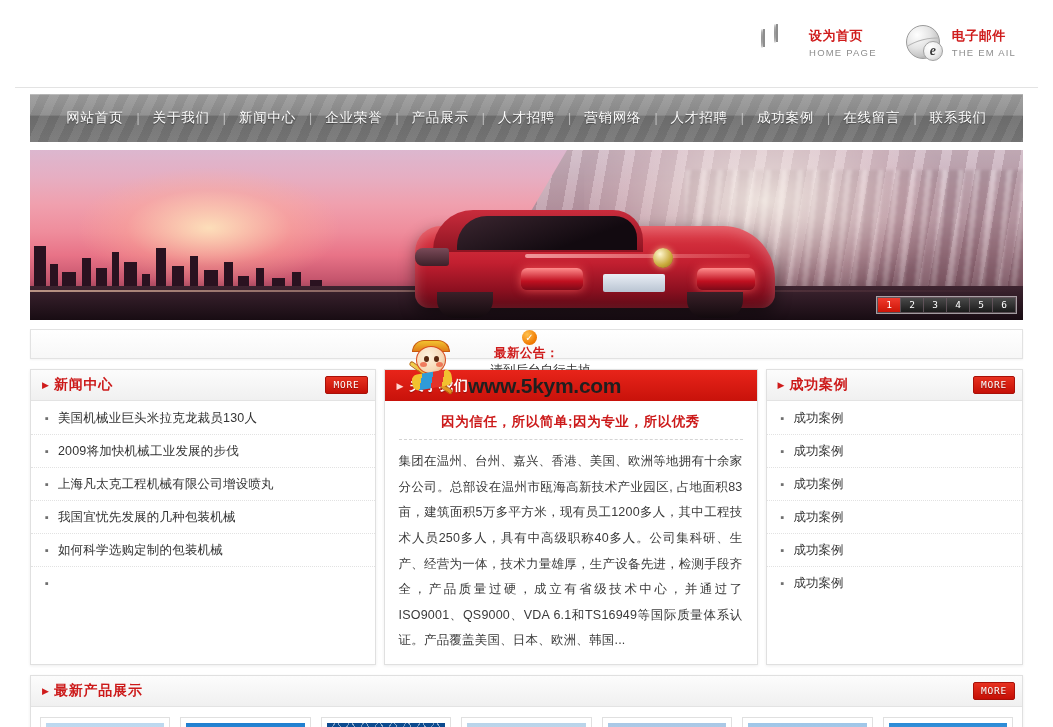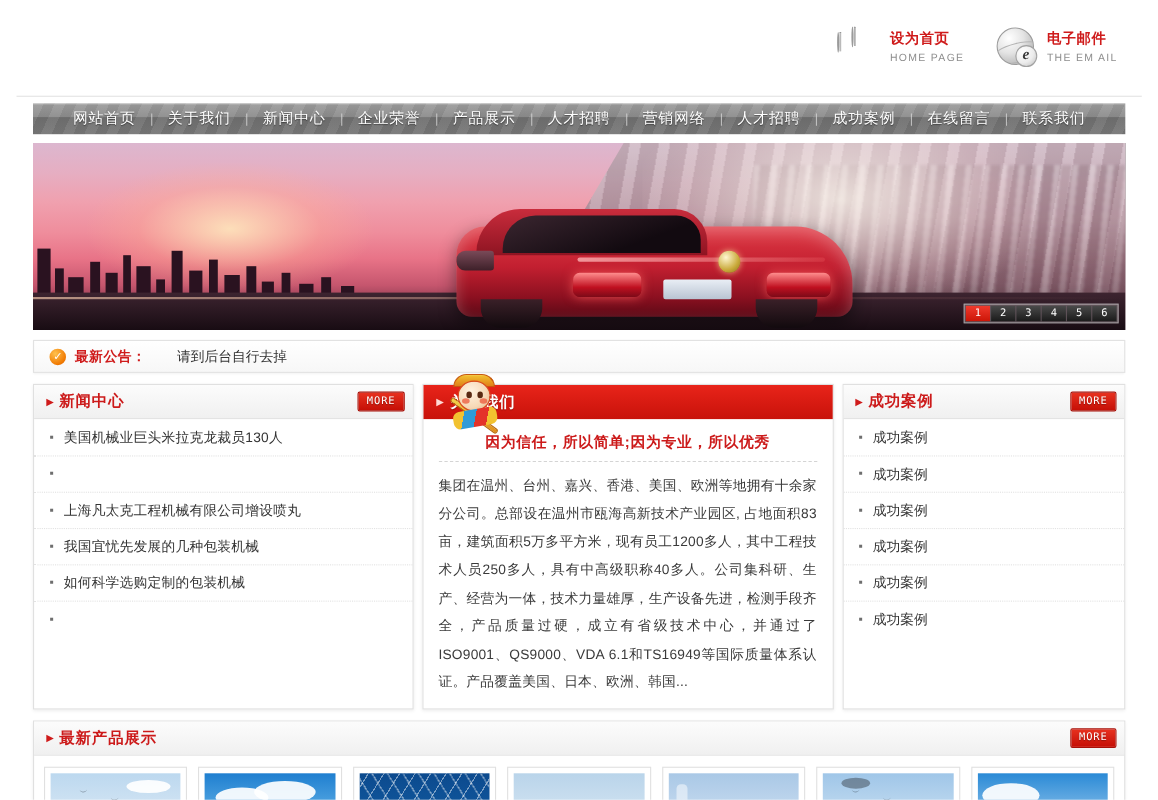--- a/index.html
+++ b/index.html
@@ -128,21 +128,21 @@
   .ico-folder .lines {
     position: absolute; left: 8px; top: 11px;
     width: 18px; height: 12px;
     background: repeating-linear-gradient(to bottom,#8a8a8a 0 1px,transparent 1px 3px);
     transform: skewY(-6deg);
   }
 
   
   .nav {
     position: relative;
-    height: 28px;
+    height: 48px;
     margin: 6px 15px 0 15px;
     background:
       repeating-linear-gradient(115deg, rgba(255,255,255,.055) 0 9px, rgba(0,0,0,.04) 9px 18px),
       linear-gradient(to bottom,#9d9d9d 0%,#8c8c8c 44%,#6f6f6f 46%,#777 100%);
     display: flex; align-items: center; justify-content: center;
     box-shadow: inset 0 1px 0 rgba(255,255,255,.28);
   }
   .nav-list { display: flex; align-items: center; }
   .nav-item {
     color: #ffffff; font-size: 13.5px; letter-spacing: .8px;
@@ -281,20 +281,21 @@
 
   
   .notice {
     position: relative;
     margin: 9px 15px 0 15px;
     height: 30px;
     border: 1px solid #e2e2e2;
     background: linear-gradient(to bottom,#ffffff,#f7f7f7);
     display: flex; align-items: center;
     box-shadow: 0 1px 2px rgba(0,0,0,.05);
+    flex-direction: column;
   }
   .notice-ico {
     width: 15px; height: 15px; border-radius: 50%; margin: 0 8px 0 14px;
     background: radial-gradient(circle at 35% 30%, #ffc14d, #f07800 70%, #cc5a00);
     position: relative; flex: 0 0 15px;
   }
   .notice-ico:after {
     content: "✓"; position: absolute; inset: 0; color: #fff;
     font-size: 10px; text-align: center; line-height: 15px; font-weight: bold;
   }
@@ -621,20 +622,21 @@
           </span>
           <span class="more-btn">MORE</span>
         </div>
         <div class="news-list">
           <div class="news-li">
             <span class="bullet">▪</span>
             <span class="news-txt">美国机械业巨头米拉克龙裁员130人</span>
           </div>
           <div class="news-li">
             <span class="bullet">▪</span>
+            <span class="news-txt">2009将加快机械工业发展的步伐</span>
           </div>
           <div class="news-li">
             <span class="bullet">▪</span>
             <span class="news-txt">上海凡太克工程机械有限公司增设喷丸</span>
           </div>
           <div class="news-li">
             <span class="bullet">▪</span>
             <span class="news-txt">我国宜忧先发展的几种包装机械</span>
           </div>
           <div class="news-li">
@@ -753,14 +755,15 @@
     <span class="wm-monkey">
       <span class="staff"></span>
       <span class="crown"></span>
       <span class="face"></span>
       <span class="eye l"></span>
       <span class="eye r"></span>
       <span class="cheek l"></span>
       <span class="cheek r"></span>
       <span class="scarf"></span>
     </span>
+    <span class="wm-url">www.5kym.com</span>
   </div>
 </div>
 
 </body></html>

